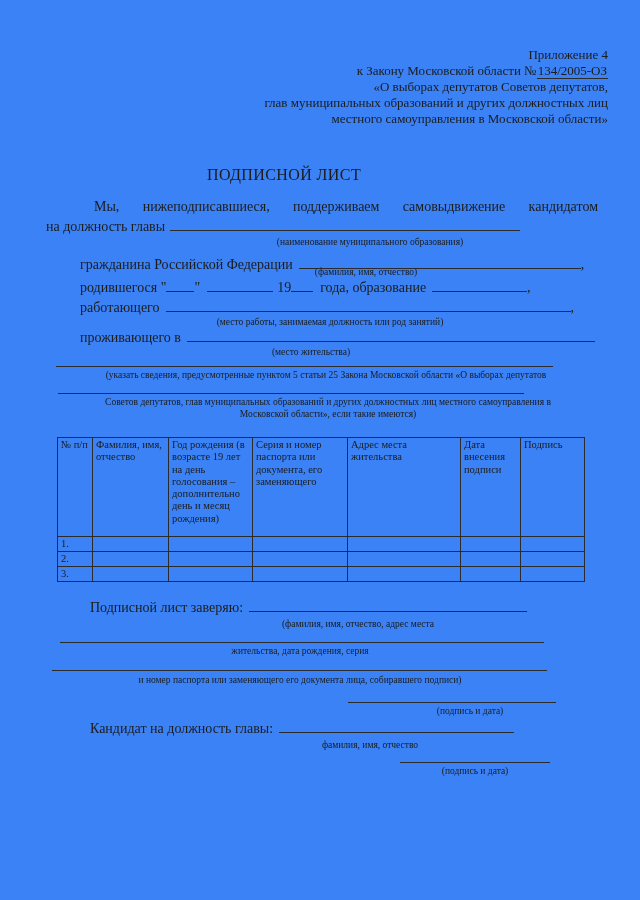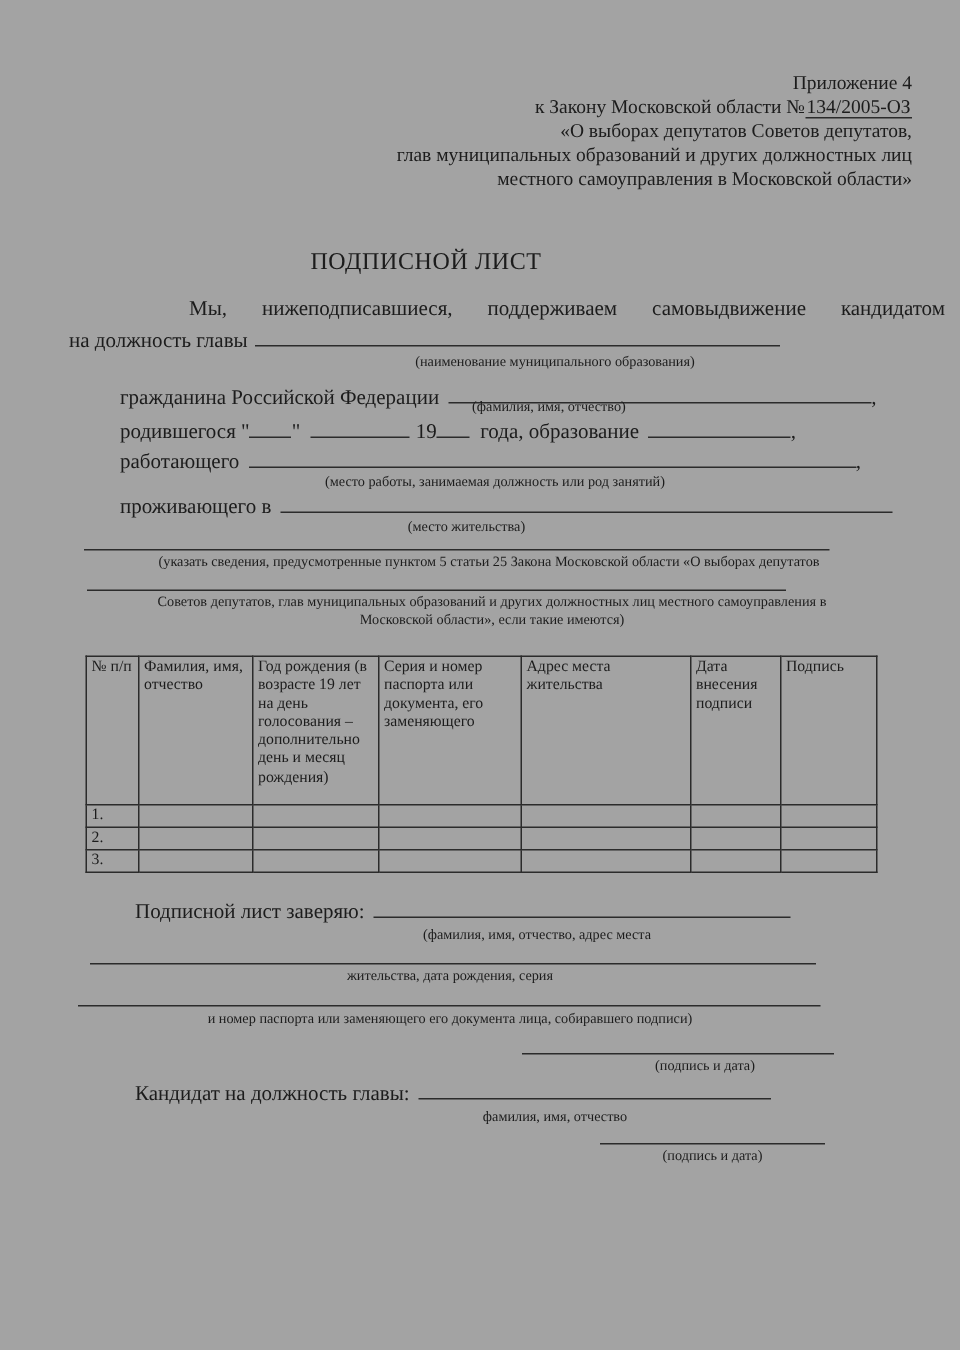--- a/index.html
+++ b/index.html
@@ -1,18 +1,18 @@
 <!DOCTYPE html>
 <html><head>
 <meta charset="utf-8">
 <style>
   * { margin:0; padding:0; box-sizing:border-box; }
   html,body { background:#ffffff; }
   .page {
-    position:relative; width:640px; height:900px; background:#a3a3a3;
+    position:relative; width:640px; height:900px; background:#3b82f6;
     font-family:"Liberation Serif","DejaVu Serif",serif; color:#1c1c1c;
     overflow:hidden;
   }
   .abs { position:absolute; }
   .t  { font-size:14px; line-height:16px; white-space:nowrap; }
   .hdr { font-size:13px; line-height:16px; text-align:right; }
   .title { font-size:16px; letter-spacing:.4px; text-align:center; }
   .cap { font-size:9.5px; line-height:11.5px; text-align:center; white-space:nowrap; }
   .justify { text-align:justify; text-align-last:justify; white-space:normal; }
   .bl { display:inline-block; height:12px; border-bottom:1.2px solid #2b2b2b; vertical-align:baseline; }
@@ -35,21 +35,21 @@
   <div class="abs hdr" style="left:0; right:32px; top:47px;">
     <div>Приложение 4</div>
     <div><span>к Закону Московской области №</span><span class="num">134/2005-ОЗ</span></div>
     <div>«О выборах депутатов Советов депутатов,</div>
     <div>глав муниципальных образований и других должностных лиц</div>
     <div>местного самоуправления в Московской области»</div>
   </div>
 
   <div class="abs title" style="left:0; width:568px; top:166px;">ПОДПИСНОЙ ЛИСТ</div>
 
-  <div class="abs t justify" style="left:94px; width:504px; top:199px;margin-left:32px;">Мы, нижеподписавшиеся, поддерживаем самовыдвижение кандидатом</div>
+  <div class="abs t justify" style="left:94px; width:504px; top:199px;">Мы, нижеподписавшиеся, поддерживаем самовыдвижение кандидатом</div>
 
   <div class="abs t" style="left:46px; top:219px;text-align:center;">
     <span>на должность главы</span><span class="bl" style="width:350px; margin-left:5px;"></span>
   </div>
   <div class="abs cap" style="left:200px; width:340px; top:237px;">(наименование муниципального образования)</div>
 
   <div class="abs t" style="left:80px; top:257px;">
     <span>гражданина Российской Федерации</span><span class="bl" style="width:282px; margin-left:6px;"></span><span>,</span>
   </div>
   <div class="abs cap" style="left:256px; width:220px; top:267px;">(фамилия, имя, отчество)</div>

